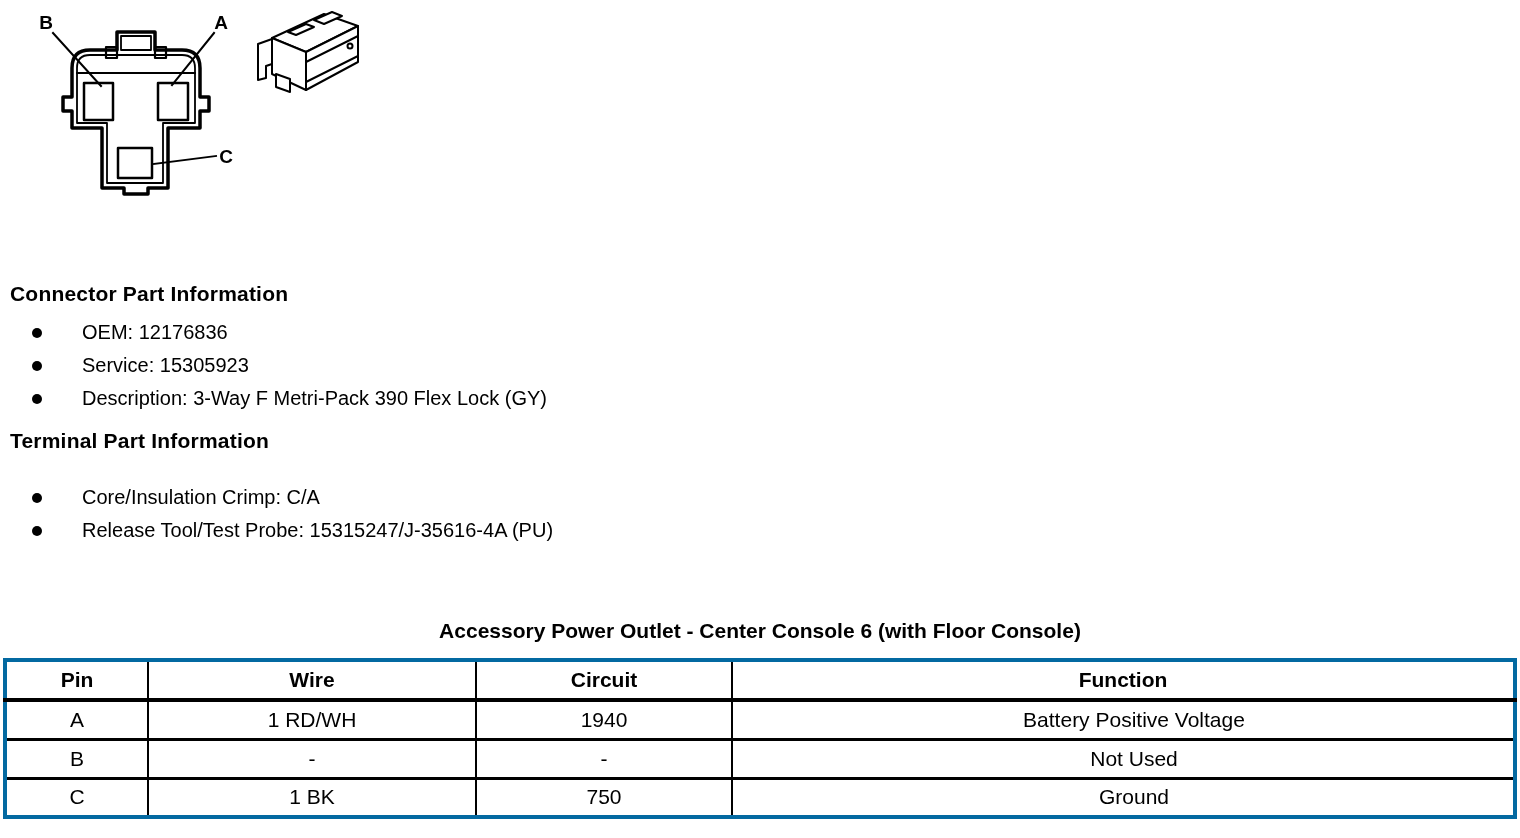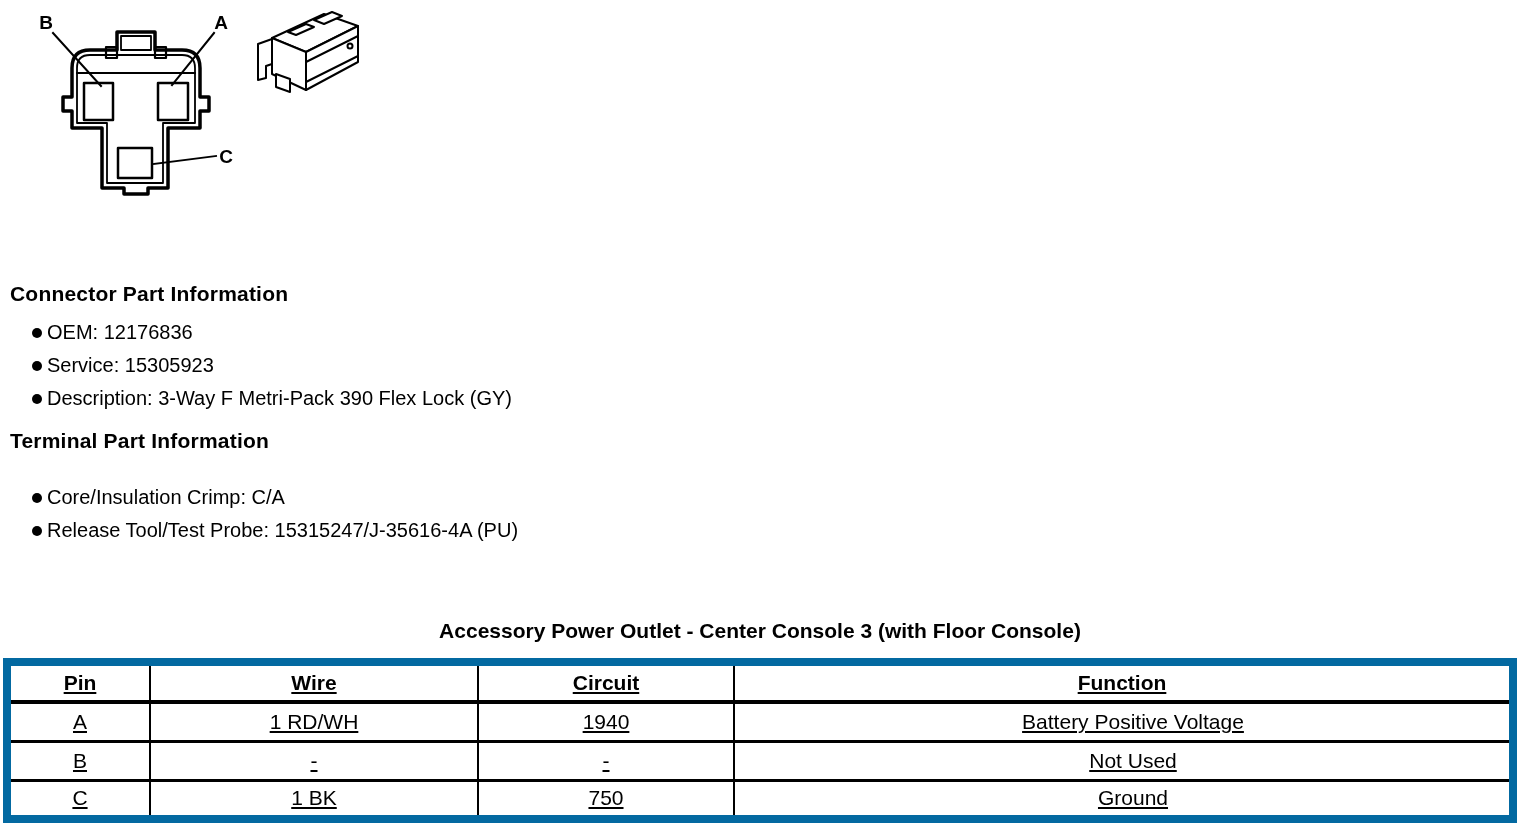--- a/index.html
+++ b/index.html
@@ -38,21 +38,21 @@
     list-style: none;
     width: 900px;
   }
   .ul-connector { top: 316px; }
   .ul-terminal  { top: 481px; }
   ul.bullets li {
     position: relative;
     height: 33px;
     display: flex;
     align-items: center;
-    padding-left: 47px;
+    padding-left: 82px;
     font-size: 20px;
   }
   .dot {
     position: absolute;
     left: 32px;
     top: 12px;
     width: 10px;
     height: 10px;
     border-radius: 50%;
     background: #000;
@@ -69,24 +69,23 @@
     font-weight: bold;
   }
 
   
   table.pinout {
     position: absolute;
     left: 3px;
     top: 658px;
     width: 1514px;
     border-collapse: collapse;
-    border: 8px solid #0369a1;
+    border: 4px solid #0369a1;
     table-layout: fixed;
     font-size: 21px;
-    text-decoration: underline;
   }
   table.pinout th, table.pinout td {
     border: 2px solid #000;
     border-top-width: 3px;
     border-bottom-width: 3px;
     text-align: center;
     vertical-align: middle;
     overflow: hidden;
     white-space: nowrap;
   }
@@ -170,21 +169,21 @@
     <li>
       <span class="dot"></span>
       <span>Core/Insulation Crimp: C/A</span>
     </li>
     <li>
       <span class="dot"></span>
       <span>Release Tool/Test Probe: 15315247/J-35616-4A (PU)</span>
     </li>
   </ul>
 
-  <div class="table-title">Accessory Power Outlet - Center Console 3 (with Floor Console)</div>
+  <div class="table-title">Accessory Power Outlet - Center Console 6 (with Floor Console)</div>
 
   <table class="pinout">
     <colgroup>
       <col style="width:143px">
       <col style="width:328px">
       <col style="width:256px">
       <col>
     </colgroup>
     <thead>
       <tr>

